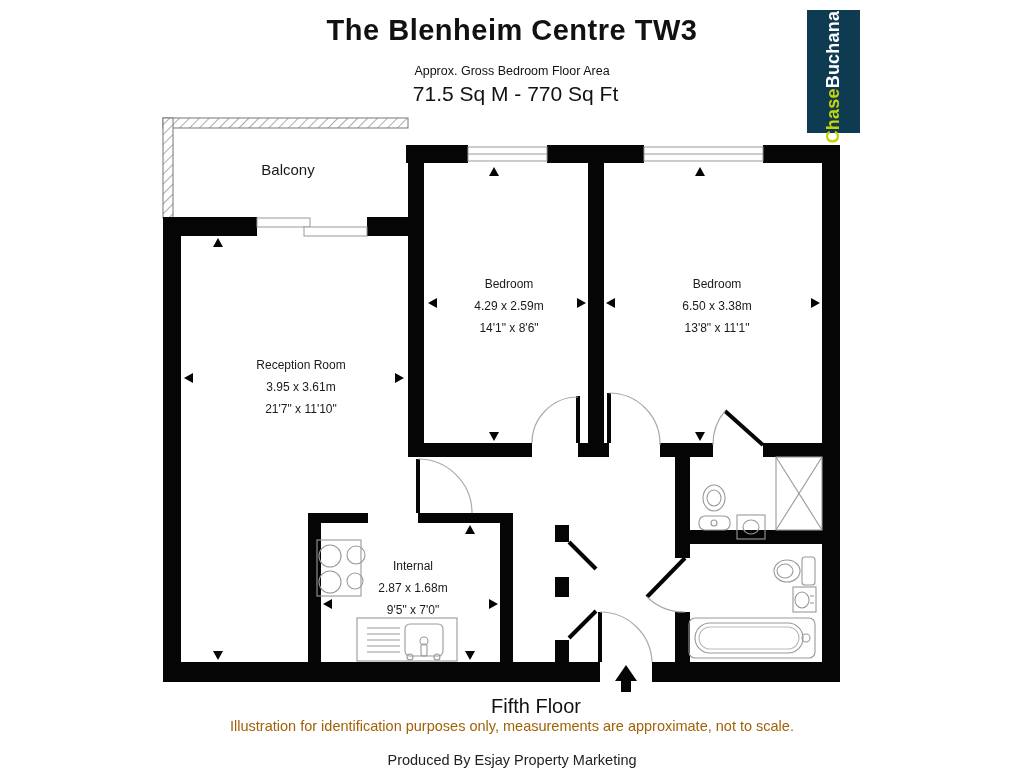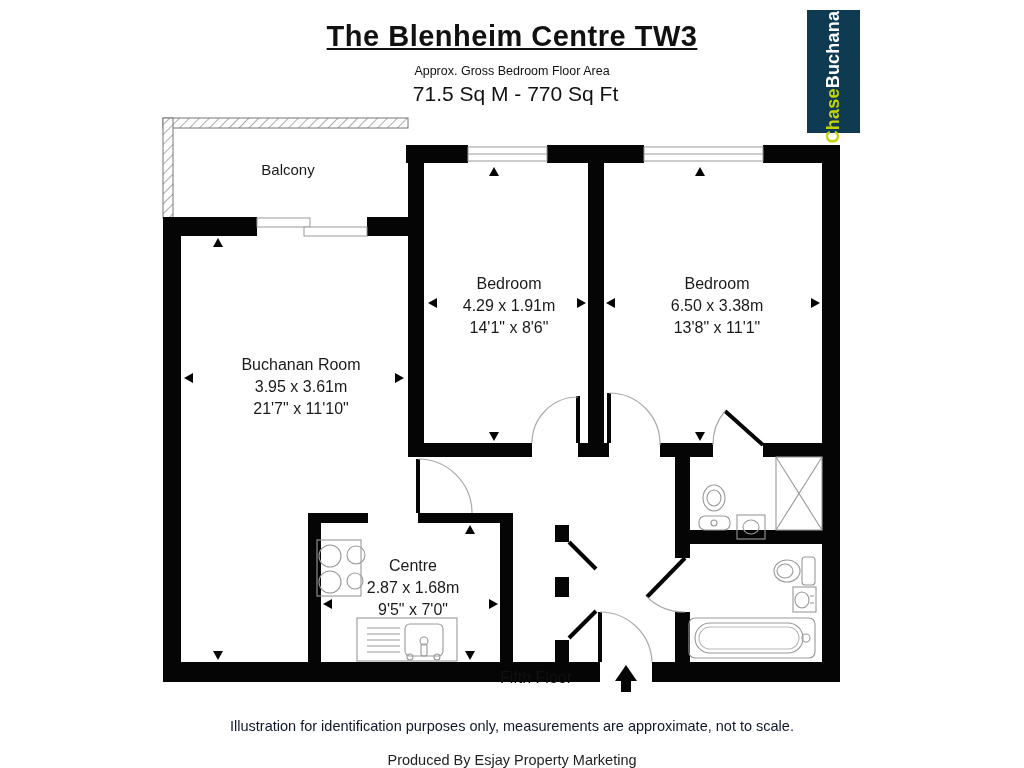--- a/index.html
+++ b/index.html
@@ -1,30 +1,30 @@
 <!DOCTYPE html>
 <html><head>
 <meta charset="utf-8">
 <style>
   html,body{margin:0;padding:0;background:#fff;}
   .page{position:relative;width:1024px;height:768px;background:#ffffff;overflow:hidden;
         font-family:"Liberation Sans",sans-serif;color:#111;}
   .abs{position:absolute;}
   .center-text{left:0;right:0;text-align:center;}
-  .page-title{top:20px;font-size:29px;font-weight:bold;letter-spacing:.5px;text-decoration:underline;}
+  .page-title{top:14px;font-size:29px;font-weight:bold;letter-spacing:.5px;}
   .page-subtitle{top:64px;font-size:12.5px;}
   .page-area{top:82px;font-size:21px;margin-left:7px;}
   .logo{top:10px;left:807px;width:53px;height:123px;display:flex;align-items:center;justify-content:center;}
   .logo-inner{transform:rotate(-90deg);white-space:nowrap;font-size:18px;font-weight:bold;letter-spacing:.2px;}
   .plan{top:0;left:0;width:1024px;height:768px;}
   .room-label{position:absolute;transform:translate(-50%,-50%);text-align:center;
-              font-size:16px;line-height:22px;white-space:nowrap;color:#1a1a1a;}
+              font-size:12px;line-height:22px;white-space:nowrap;color:#1a1a1a;}
   .balcony-label{font-size:15px;}
-  .floor-label{top:669px;font-size:16px;padding-left:48px;}
-  .footer1{top:718px;font-size:14.5px;color:#0f172a;}
+  .floor-label{top:695px;font-size:20px;padding-left:48px;}
+  .footer1{top:718px;font-size:14.5px;color:#a16207;}
   .footer2{top:752px;font-size:14.5px;color:#222;}
 </style>
 </head>
 <body>
 
 <div class="page">
 
   <div class="abs center-text page-title">The Blenheim Centre TW3</div>
   <div class="abs center-text page-subtitle">Approx. Gross Bedroom Floor Area</div>
   <div class="abs center-text page-area">71.5 Sq M - 770 Sq Ft</div>
@@ -172,36 +172,36 @@
         <polygon points="626,665 615,681 637,681"></polygon>
         <rect x="621" y="680" width="10" height="12"></rect>
       </g>
     </svg>
 
     
     <div class="room-label balcony-label" style="left:288px;top:170px;">
       <div>Balcony</div>
     </div>
     <div class="room-label" style="left:301px;top:387px;">
-      <div>Buchanan Room</div>
+      <div>Reception Room</div>
       <div>3.95 x 3.61m</div>
       <div>21'7" x 11'10"</div>
     </div>
     <div class="room-label" style="left:509px;top:306px;">
       <div>Bedroom</div>
-      <div>4.29 x 1.91m</div>
+      <div>4.29 x 2.59m</div>
       <div>14'1" x 8'6"</div>
     </div>
     <div class="room-label" style="left:717px;top:306px;">
       <div>Bedroom</div>
       <div>6.50 x 3.38m</div>
       <div>13'8" x 11'1"</div>
     </div>
     <div class="room-label" style="left:413px;top:588px;">
-      <div>Centre</div>
+      <div>Internal</div>
       <div>2.87 x 1.68m</div>
       <div>9'5" x 7'0"</div>
     </div>
   </div>
 
   <div class="abs center-text floor-label">Fifth Floor</div>
   <div class="abs center-text footer1">Illustration for identification purposes only, measurements are approximate, not to scale.</div>
   <div class="abs center-text footer2">Produced By Esjay Property Marketing</div>
 
 </div>

